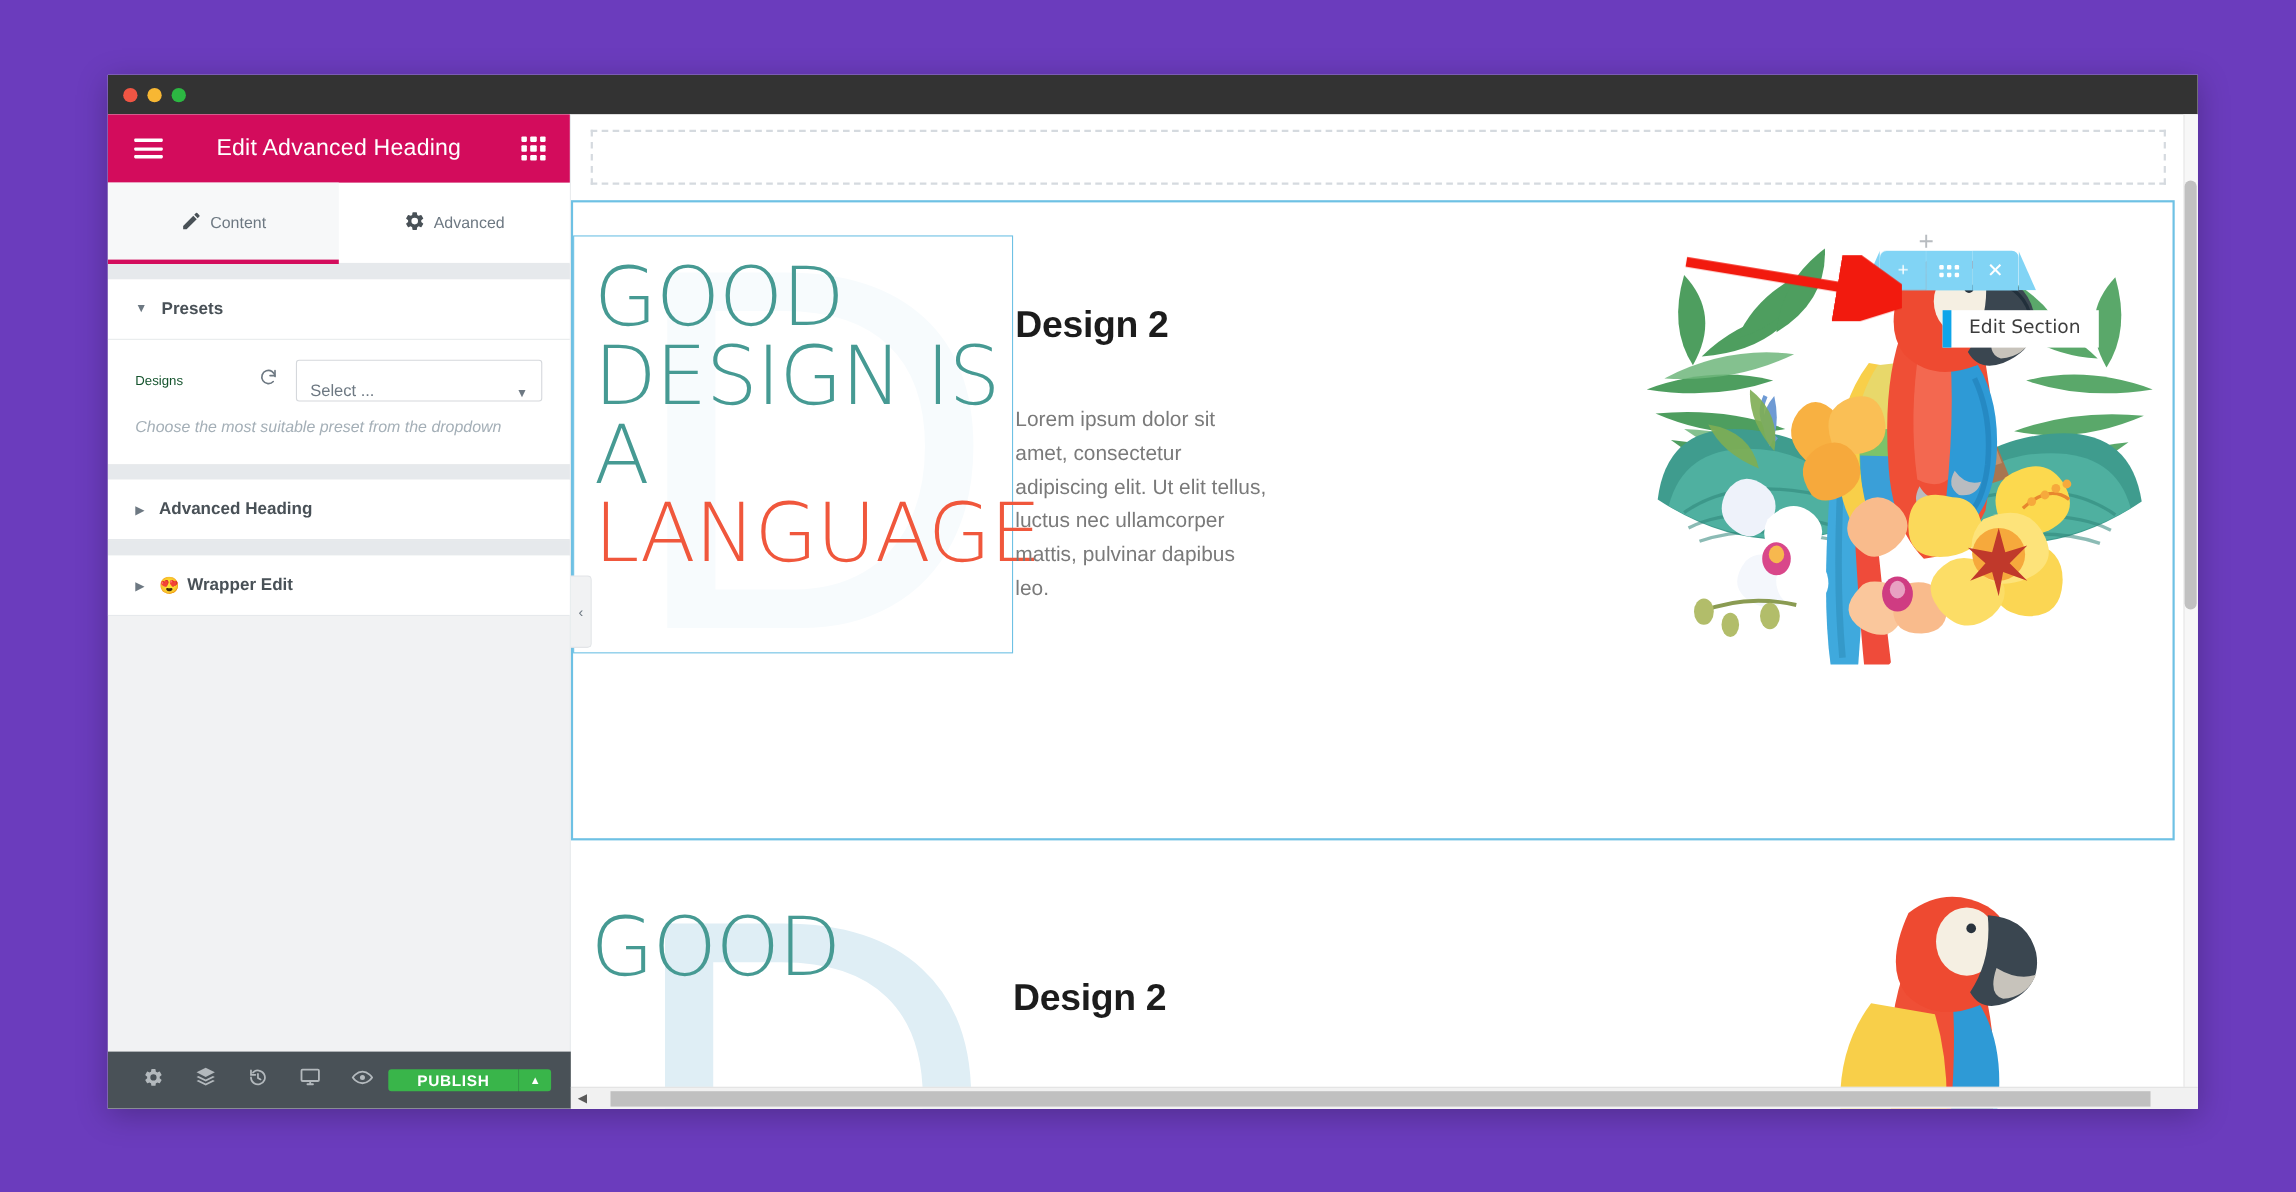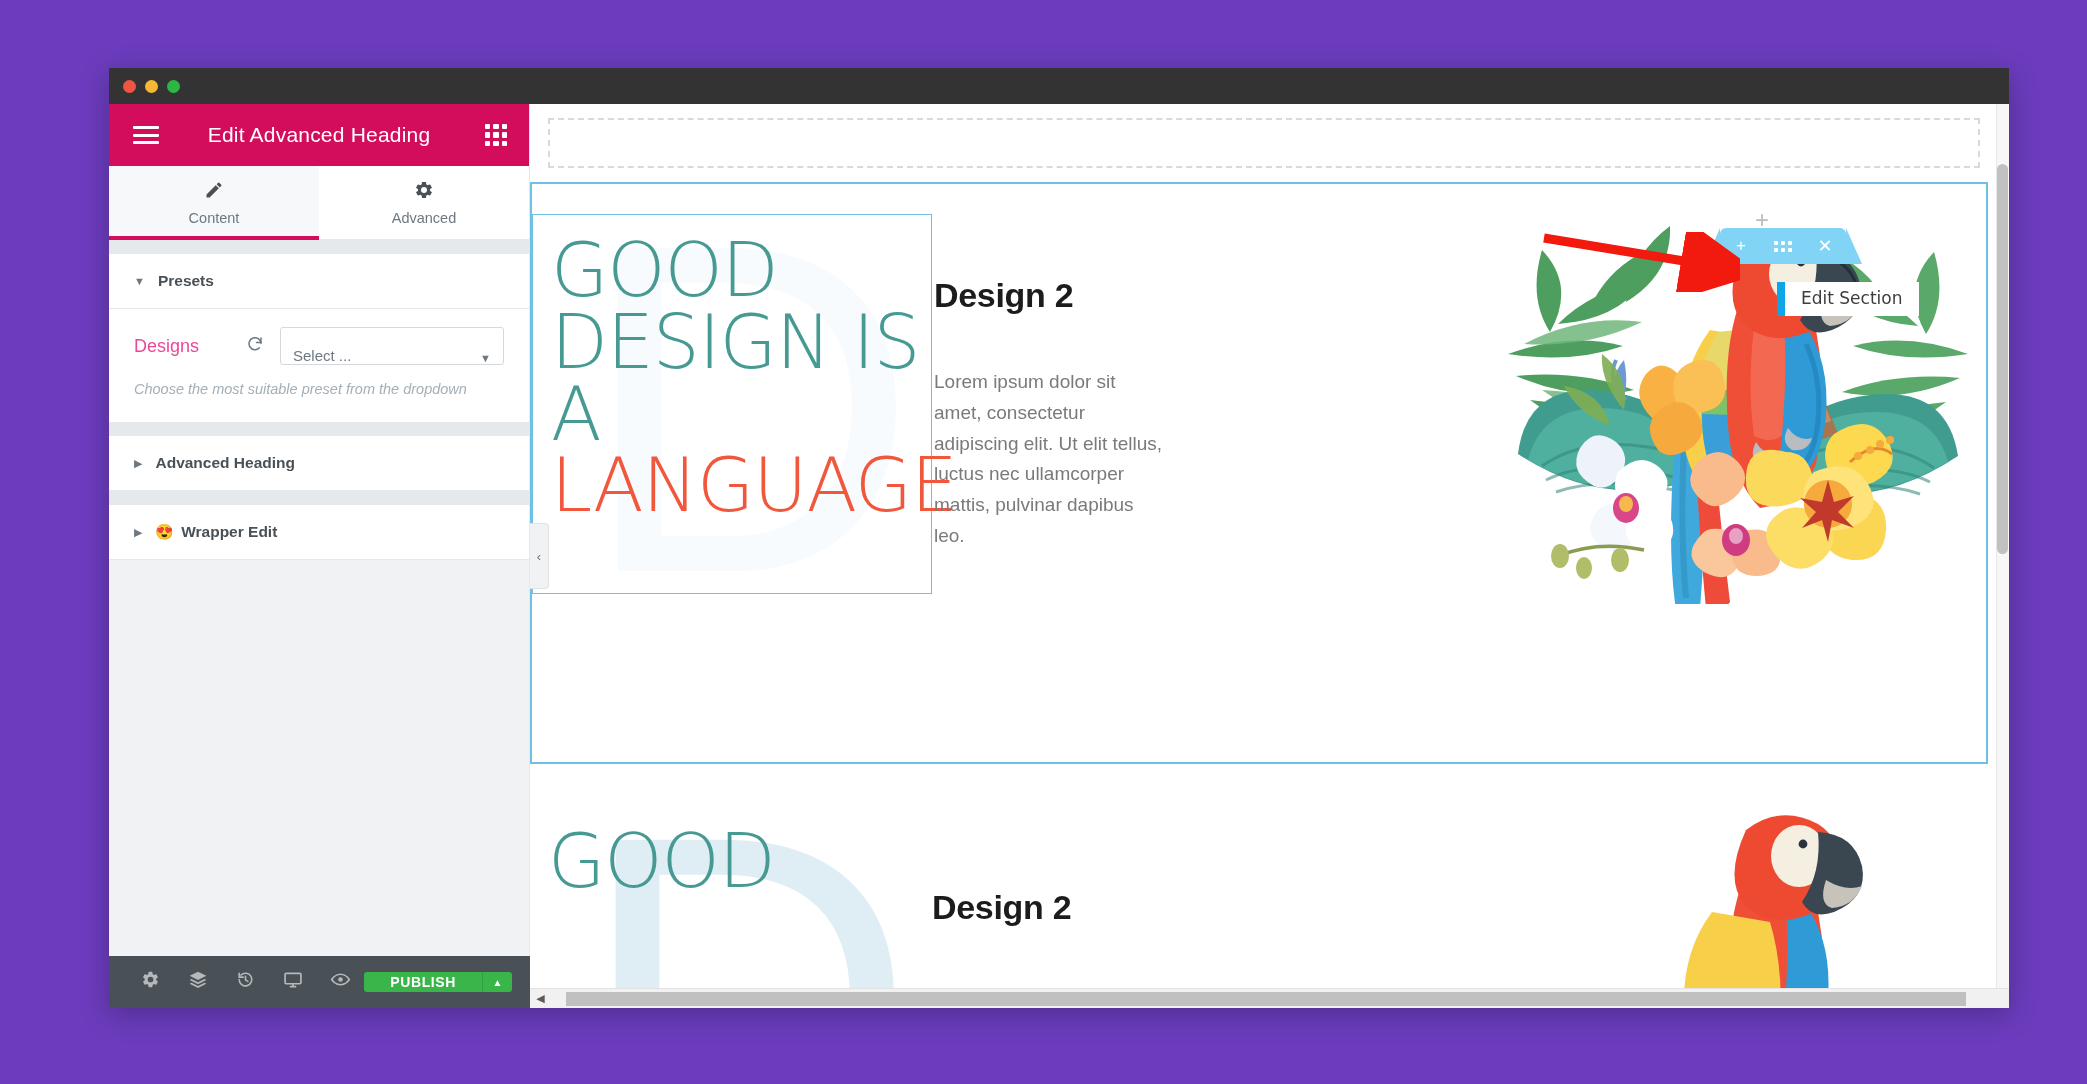--- a/index.html
+++ b/index.html
@@ -6,21 +6,21 @@
   html, body {
     width: 2087px; height: 1084px;
     overflow: hidden;
     font-family: "Liberation Sans", sans-serif;
   }
   body { background: #6b3cbd; }
 
   
   #app-window {
     position: absolute;
-    left: 109px; top: 68px;
+    left: 98px; top: 68px;
     width: 1900px; height: 940px;
     background: #ffffff;
     box-shadow: 0 6px 26px rgba(0,0,0,0.25);
     overflow: hidden;
   }
 
   
   #titlebar {
     position: absolute; left: 0; top: 0;
     width: 100%; height: 36px;
@@ -71,21 +71,21 @@
   }
   #panel-apps span { background: #fff; border-radius: 1px; }
 
   
   #panel-tabs {
     display: flex; height: 74px;
     background: #ffffff;
     border-bottom: 1px solid #e6e9ec;
   }
   .tab {
-    flex: 1; display: flex; flex-direction: column;
+    flex: 1; display: flex; flex-direction: row;
     align-items: center; justify-content: center;
     gap: 7px; cursor: pointer; position: relative;
     color: #6d7882; font-size: 14.5px;
   }
   .tab.active { background: #f7f8f9; }
   .tab.active::after {
     content: ""; position: absolute; left: 0; bottom: -1px;
     width: 100%; height: 4px; background: #d30c5c;
   }
   .tab .tico { font-size: 20px; line-height: 1; color: #495157; display:block; }
@@ -99,21 +99,21 @@
     border-bottom: 1px solid #e6e9ec;
   }
   .sec-head .caret { color: #6d7882; font-size: 11px; }
   .sec-head .sec-label {
     color: #495157; font-size: 15.5px; font-weight: bold;
   }
   .sec-head .sec-emoji { font-size: 15px; margin-right: -6px; }
 
   .sec-body { background: #ffffff; padding: 18px 25px 22px 25px; }
   .ctrl-row { display: flex; align-items: center; gap: 14px; }
-  .ctrl-label { color: #ec4899; font-size: 18px; flex: 0 0 96px; }
+  .ctrl-label { color: #14532d; font-size: 12px; flex: 0 0 96px; }
   .ctrl-refresh {
     color: #6d7882; font-size: 19px; cursor: pointer;
     width: 22px; text-align: center;
   }
   .ctrl-select {
     flex: 1; height: 38px;
     border: 1px solid #d5d8dc; border-radius: 3px;
     background: #fff; display: flex; align-items: flex-end;
     padding: 0 12px; cursor: pointer; position: relative;
   }

